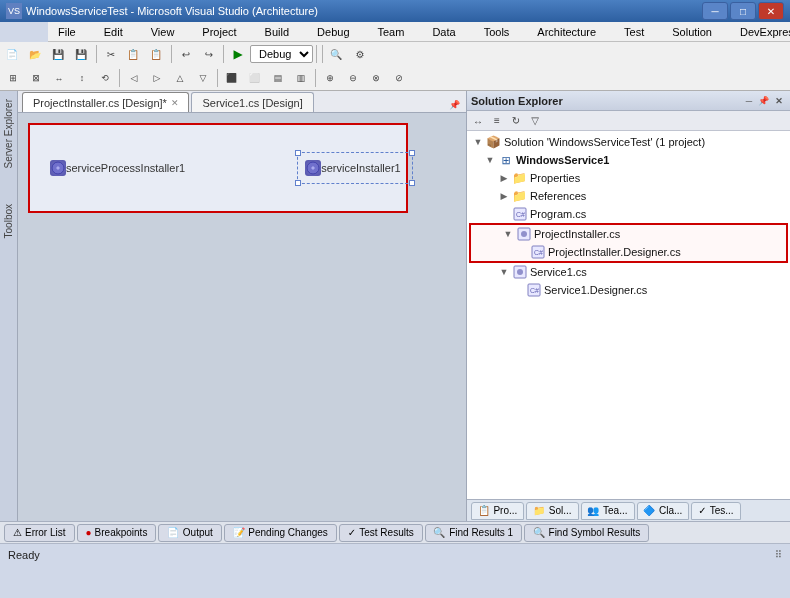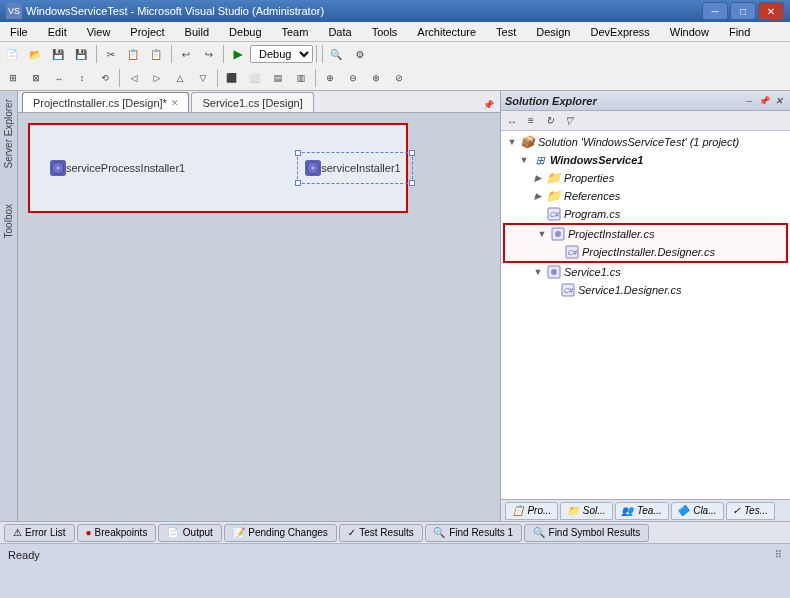--- a/index.html
+++ b/index.html
@@ -47,21 +47,22 @@
     .title-btn.close { background: #c0392b; }
 
     
     .menu-bar {
       background: #f0f0f0;
       height: 20px;
       display: flex;
       align-items: center;
       padding: 0 4px;
       border-bottom: 1px solid #c0c0c0;
-      gap: 8px;
+      gap: 16px;
+      margin-left: 48px;
     }
     .menu-item {
       padding: 1px 6px;
       font-size: 11px;
       cursor: pointer;
       border-radius: 2px;
     }
 
     
     .toolbar-area {
@@ -185,26 +186,25 @@
     .component-icon {
       width: 16px; height: 16px;
       background: radial-gradient(circle, #8080cc, #5050aa);
       border-radius: 3px;
       display: flex;align-items:center;justify-content:center;
       font-size: 8px; color: white;
     }
 
     
     .right-panel {
-      width: 290px;
+      width: 324px;
       background: #f5f5f5;
       border-left: 1px solid #a0a8b8;
       display: flex;
       flex-direction: column;
-      font-style: italic;
     }
     .panel-header {
       background: linear-gradient(to bottom, #dde4f0, #c8d0e0);
       height: 20px;
       display: flex;
       align-items: center;
       padding: 0 4px;
       font-size: 11px;
       font-weight: 600;
       color: #222;
@@ -333,41 +333,41 @@
     .indent2 { padding-left: 30px; }
     .indent3 { padding-left: 44px; }
 
     .folder-icon { color: #d4a020; font-size: 12px; }
   </style>
 </head>
 <body>
 
 <div class="title-bar">
   <div class="title-bar-icon">VS</div>
-  <div class="title-bar-text">WindowsServiceTest - Microsoft Visual Studio (Administrator)</div>
+  <div class="title-bar-text">WindowsServiceTest - Microsoft Visual Studio (Architecture)</div>
   <div class="title-controls">
     <div class="title-btn">─</div>
     <div class="title-btn">□</div>
     <div class="title-btn close">✕</div>
   </div>
 </div>
 
 <div class="menu-bar">
   <div class="menu-item">File</div>
   <div class="menu-item">Edit</div>
   <div class="menu-item">View</div>
   <div class="menu-item">Project</div>
   <div class="menu-item">Build</div>
   <div class="menu-item">Debug</div>
   <div class="menu-item">Team</div>
   <div class="menu-item">Data</div>
   <div class="menu-item">Tools</div>
   <div class="menu-item">Architecture</div>
   <div class="menu-item">Test</div>
-  <div class="menu-item">Design</div>
+  <div class="menu-item">Solution</div>
   <div class="menu-item">DevExpress</div>
   <div class="menu-item">Window</div>
   <div class="menu-item">Find</div>
 </div>
 
 <div class="toolbar-area">
   <div class="toolbar-row">
     <div class="tb-btn">📄</div>
     <div class="tb-btn">📂</div>
     <div class="tb-btn">💾</div>

